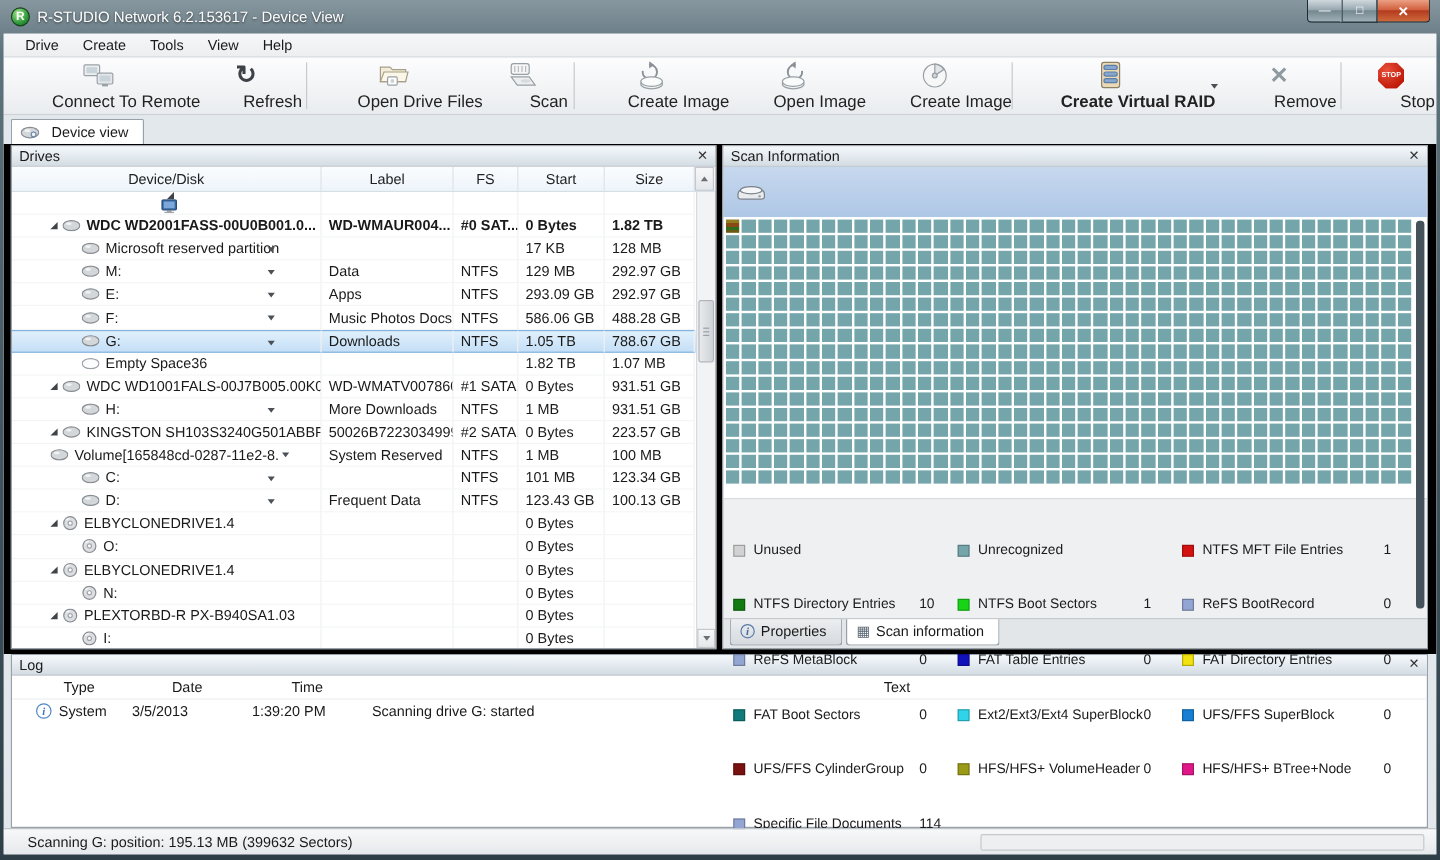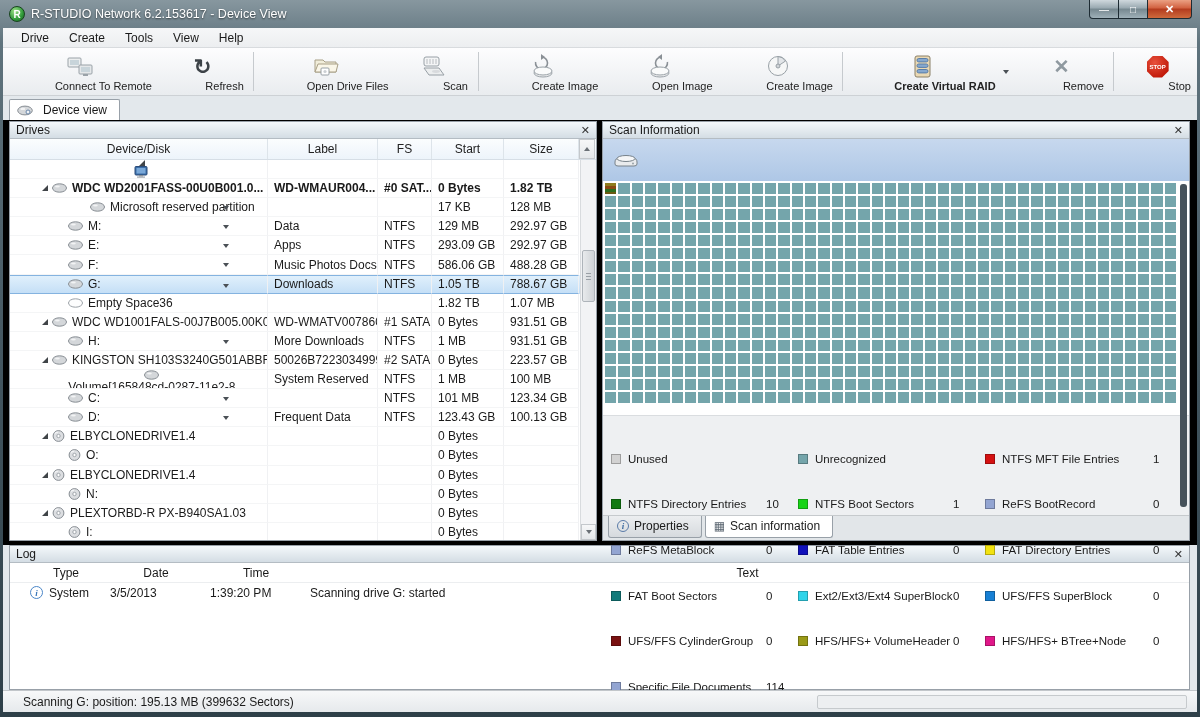--- a/index.html
+++ b/index.html
@@ -28,21 +28,21 @@
 
   .menubar { height:20px; background:linear-gradient(#f6f7f8,#eceef0); border-bottom:1px solid #d8dbde;
     display:flex; align-items:center; padding-left:8px; }
   .menu-item { padding:2px 10px; }
 
   .toolbar { height:48px; background:linear-gradient(#fdfdfe,#e9ecef); border-bottom:1px solid #cdd1d5;
     display:flex; align-items:stretch; padding-left:4px; }
   .tb-btn { display:flex; flex-direction:column; align-items:center; justify-content:flex-end;
     padding:2px 8px 3px; min-width:48px; }
   .tb-ico { height:27px; display:flex; align-items:center; justify-content:center; }
-  .tb-label { font-size:11px; color:#222; white-space:nowrap;margin-left:44px; }
+  .tb-label { font-size:14px; color:#222; white-space:nowrap;margin-left:44px; }
   .tb-label.bold { font-weight:bold; }
   .tb-sep { width:1px; background:#c6cace; margin:4px 4px; }
   .tb-dd { display:flex; align-items:center; padding:0 4px; }
   .glyph-refresh { font-size:21px; font-weight:bold; color:#3c4247; line-height:22px; }
   .glyph-remove { font-size:19px; color:#8f99a0; font-weight:bold; }
   .stop-octagon { width:22px; height:22px; background:radial-gradient(circle at 35% 30%, #e8503c, #c01808 75%);
     clip-path:polygon(30% 0,70% 0,100% 30%,100% 70%,70% 100%,30% 100%,0 70%,0 30%);
     color:#fff; font-size:6px; font-weight:bold; display:flex; align-items:center; justify-content:center; }
 
   .tabstrip { height:24px; background:#e3e8ec; display:flex; align-items:flex-end; padding-left:6px; }
@@ -329,21 +329,21 @@
                     </svg>
                   </span>
                   <span>WDC WD2001FASS-00U0B001.0...</span>
                 </div>
                 <div class="c">WD-WMAUR004...</div>
                 <div class="c">#0 SAT...</div>
                 <div class="c">0 Bytes</div>
                 <div class="c">1.82 TB</div>
               </div>
               <div class="drv-row">
-                <div class="c dev" style="padding-left: 80px;">
+                <div class="c dev" style="padding-left: 58px;">
                   <span class="row-icon">
                     <svg width="15" height="10" viewBox="0 0 15 10">
                       <ellipse cx="7.5" cy="5" rx="7" ry="4.2" fill="#d4d7da" stroke="#878d93"></ellipse>
                       <ellipse cx="5.4" cy="3.5" rx="2.4" ry="1.1" fill="#f2f3f4"></ellipse>
                     </svg>
                   </span>
                   <span>Microsoft reserved partition</span>
                   <span class="dd-arrow dd-abs"></span>
                 </div>
                 <div class="c"></div>
@@ -471,21 +471,21 @@
                     </svg>
                   </span>
                   <span>KINGSTON SH103S3240G501ABBF0</span>
                 </div>
                 <div class="c">50026B7223034999</div>
                 <div class="c">#2 SATA...</div>
                 <div class="c">0 Bytes</div>
                 <div class="c">223.57 GB</div>
               </div>
               <div class="drv-row">
-                <div class="c dev" style="padding-left: 32px; flex-direction: column;">
+                <div class="c dev" style="padding-left: 32px;">
                   <span class="row-icon">
                     <svg width="15" height="10" viewBox="0 0 15 10">
                       <ellipse cx="7.5" cy="5" rx="7" ry="4.2" fill="#d4d7da" stroke="#878d93"></ellipse>
                       <ellipse cx="5.4" cy="3.5" rx="2.4" ry="1.1" fill="#f2f3f4"></ellipse>
                     </svg>
                   </span>
                   <span>Volume[165848cd-0287-11e2-8.</span>
                   <span class="dd-arrow dd-inline"></span>
                 </div>
                 <div class="c">System Reserved</div>

